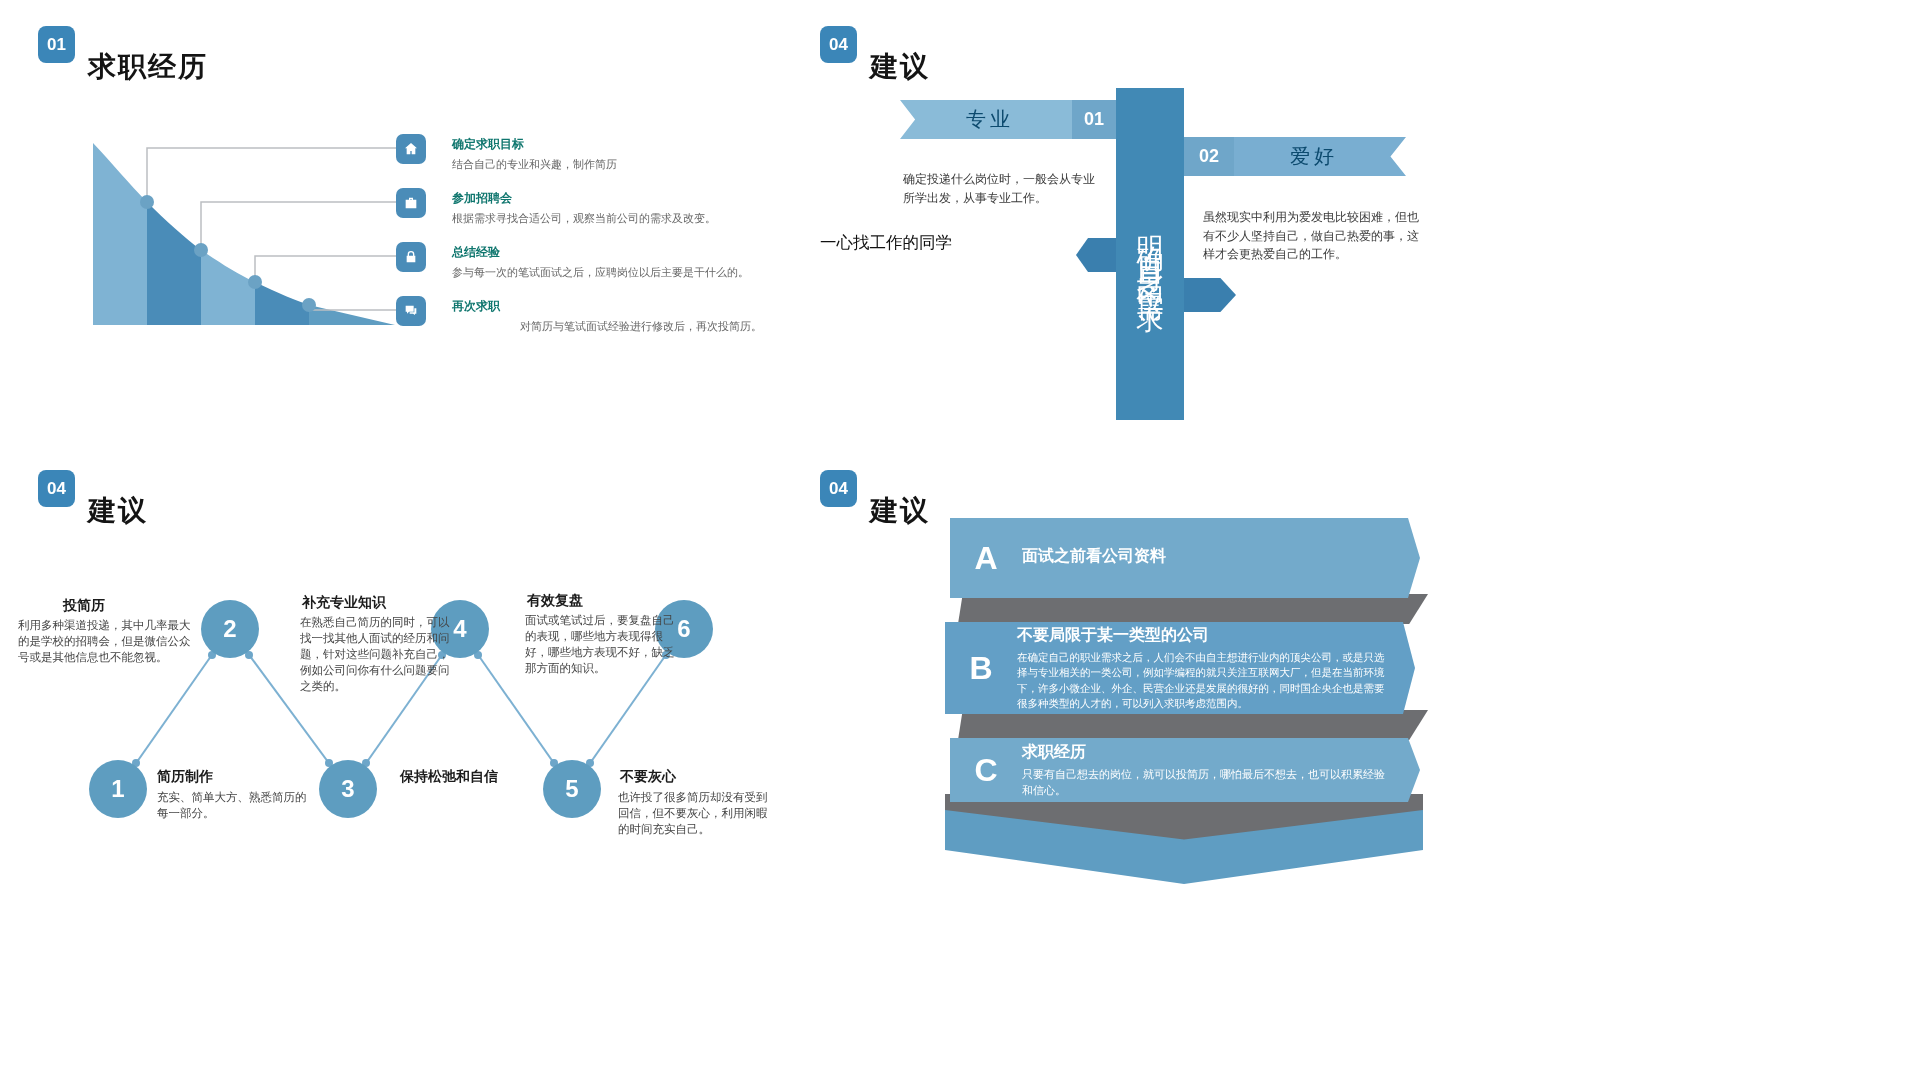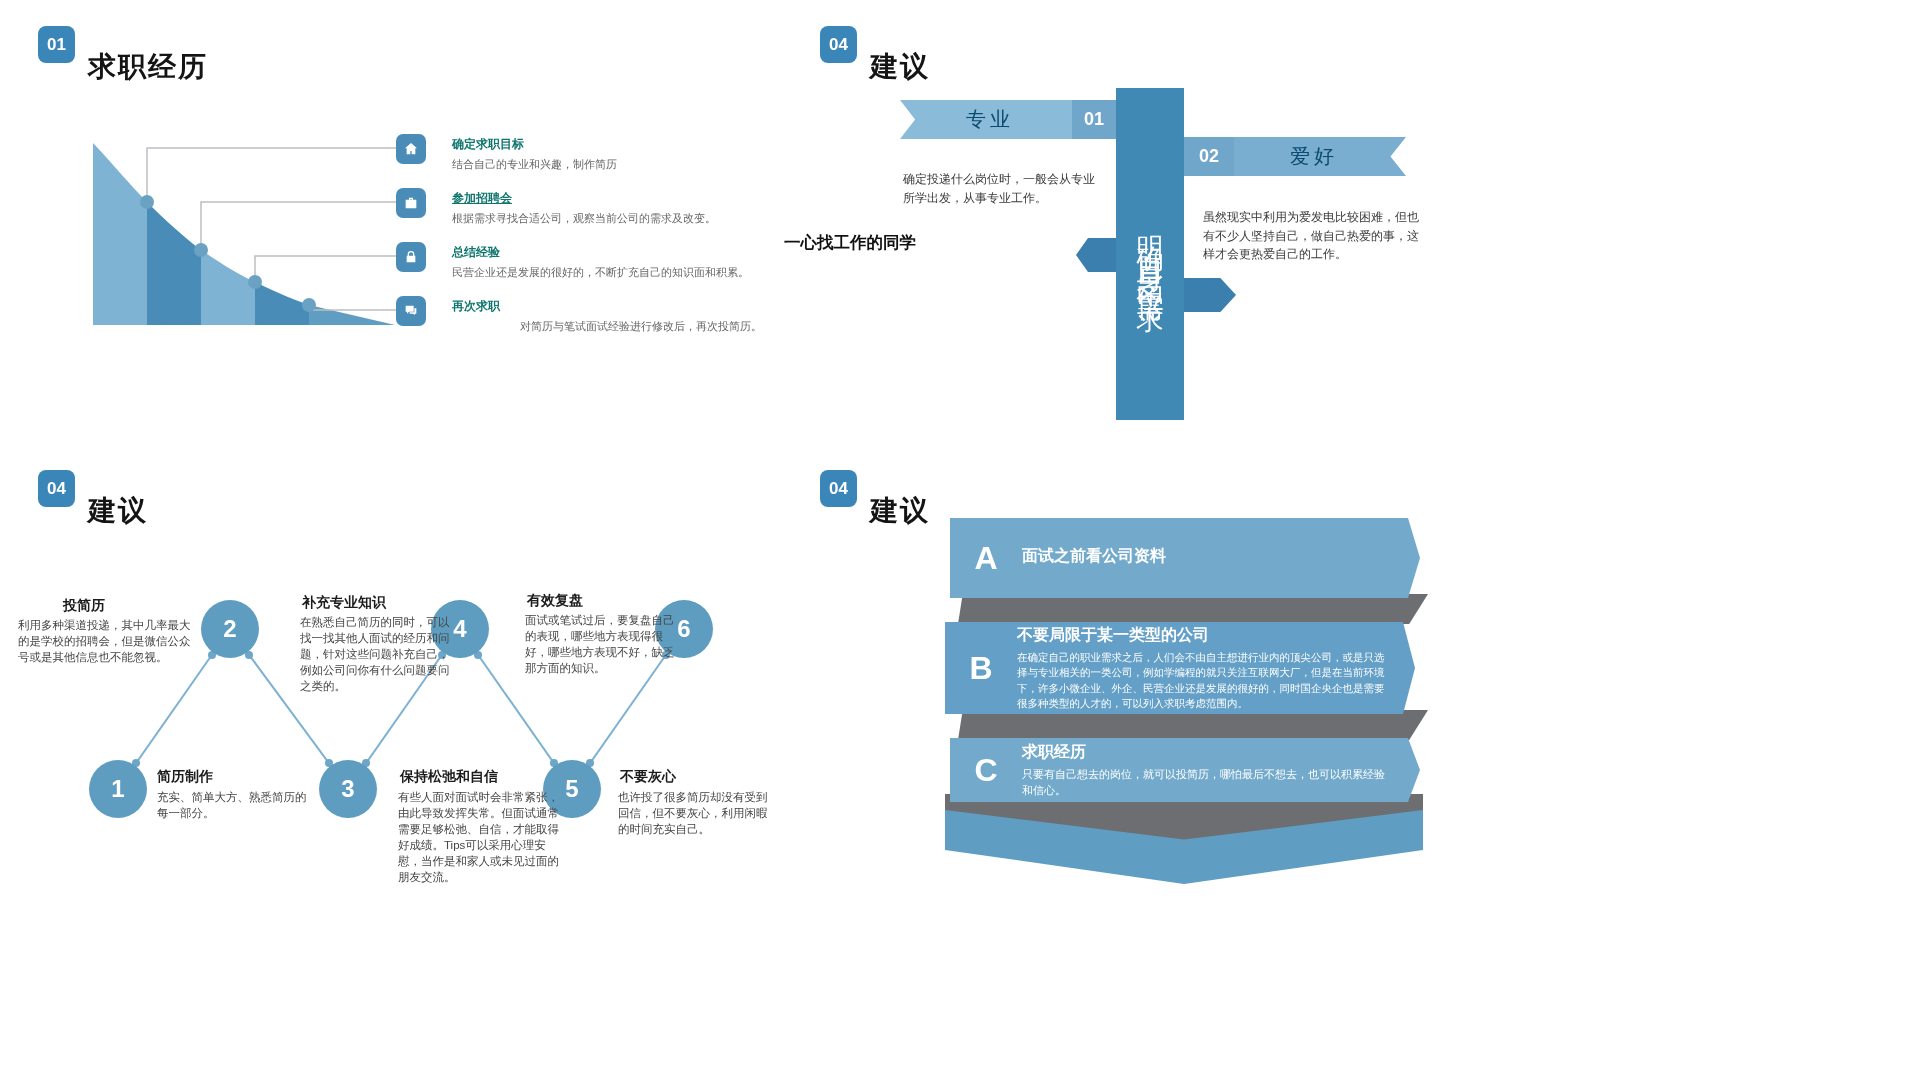--- a/index.html
+++ b/index.html
@@ -55,30 +55,30 @@
       </svg>
   </div>
   <div class="abs step-title" style="left:452px;top:136px;">确定求职目标</div>
   <div class="abs step-desc" style="left:452px;top:157px;width:310px;">结合自己的专业和兴趣，制作简历</div>
 
   <div class="abs icon-tile" style="left:396px;top:188px;">
     <svg width="16" height="16" viewBox="0 0 24 24" fill="#fff">
         <path d="M9 4h6v3h5v13H4V7h5V4zm2 2v1h2V6h-2zM4 11h16v2H4z"></path>
       </svg>
   </div>
-  <div class="abs step-title" style="left:452px;top:190px;text-decoration:underline;">参加招聘会</div>
+  <div class="abs step-title" style="left:452px;top:190px;">参加招聘会</div>
   <div class="abs step-desc" style="left:452px;top:211px;width:310px;">根据需求寻找合适公司，观察当前公司的需求及改变。</div>
 
   <div class="abs icon-tile" style="left:396px;top:242px;">
     <svg width="16" height="16" viewBox="0 0 24 24" fill="#fff">
         <path d="M7 10V8a5 5 0 0 1 10 0v2h1.5v10h-13V10H7zm2 0h6V8a3 3 0 0 0-6 0v2z"></path>
       </svg>
   </div>
   <div class="abs step-title" style="left:452px;top:244px;">总结经验</div>
-  <div class="abs step-desc" style="left:452px;top:265px;width:310px;">民营企业还是发展的很好的，不断扩充自己的知识面和积累。</div>
+  <div class="abs step-desc" style="left:452px;top:265px;width:310px;">参与每一次的笔试面试之后，应聘岗位以后主要是干什么的。</div>
 
   <div class="abs icon-tile" style="left:396px;top:296px;">
     <svg width="16" height="16" viewBox="0 0 24 24" fill="#fff">
         <path d="M4 4h12v9H9l-3 3v-3H4z"></path>
         <path d="M17 8h3v8h-2v2l-3-2h-5v-2h7z"></path>
       </svg>
   </div>
   <div class="abs step-title" style="left:452px;top:298px;">再次求职</div>
   <div class="abs step-desc" style="left:452px;top:319px;width:310px;text-align:right;">对简历与笔试面试经验进行修改后，再次投简历。</div>
 
@@ -96,21 +96,21 @@
 
   <div class="abs" style="left:1184px;top:137px;width:222px;height:39px;background:#79aed1;clip-path:polygon(0 0,100% 0,93% 50%,100% 100%,0 100%);">
     <div class="ribbon-label" style="position:absolute;left:70px;top:0;width:120px;height:39px;display:flex;align-items:center;justify-content:center;">爱好</div>
   </div>
   <div class="abs ribbon-num" style="left:1184px;top:137px;width:50px;height:39px;background:#6fa6c9;display:flex;align-items:center;justify-content:center;">02</div>
 
   <div class="abs" style="left:1076px;top:238px;width:40px;height:34px;background:#3a7fae;clip-path:polygon(100% 0,100% 100%,30% 100%,0 50%,30% 0);"></div>
   <div class="abs" style="left:1184px;top:278px;width:52px;height:34px;background:#3a7fae;clip-path:polygon(0 0,70% 0,100% 50%,70% 100%,0 100%);"></div>
 
   <div class="abs body-text" style="left:903px;top:170px;width:202px;">确定投递什么岗位时，一般会从专业所学出发，从事专业工作。</div>
-  <div class="abs note-text" style="left:784px;top:232px;font-weight:bold;">一心找工作的同学</div>
+  <div class="abs note-text" style="left:820px;top:232px;">一心找工作的同学</div>
   <div class="abs body-text" style="left:1203px;top:208px;width:220px;">虽然现实中利用为爱发电比较困难，但也有不少人坚持自己，做自己热爱的事，这样才会更热爱自己的工作。</div>
 
   <div class="abs badge" style="left:38px;top:470px;">04</div>
   <div class="abs slide-title" style="left:88px;top:472px;">建议</div>
 
   <svg class="abs" style="left:0;top:455px;" width="780" height="430">
     <line x1="118" y1="334" x2="230" y2="174" stroke="#7db1d2" stroke-width="2"></line>
     <line x1="230" y1="174" x2="348" y2="334" stroke="#7db1d2" stroke-width="2"></line>
     <line x1="348" y1="334" x2="460" y2="174" stroke="#7db1d2" stroke-width="2"></line>
     <line x1="460" y1="174" x2="572" y2="334" stroke="#7db1d2" stroke-width="2"></line>
@@ -140,21 +140,20 @@
   <div class="abs zz-title" style="left:302px;top:594px;">补充专业知识</div>
   <div class="abs zz-desc" style="left:300px;top:614px;width:160px;">在熟悉自己简历的同时，可以找一找其他人面试的经历和问题，针对这些问题补充自己，例如公司问你有什么问题要问之类的。</div>
 
   <div class="abs zz-title" style="left:527px;top:592px;">有效复盘</div>
   <div class="abs zz-desc" style="left:525px;top:612px;width:155px;">面试或笔试过后，要复盘自己的表现，哪些地方表现得很好，哪些地方表现不好，缺乏那方面的知识。</div>
 
   <div class="abs zz-title" style="left:157px;top:768px;">简历制作</div>
   <div class="abs zz-desc" style="left:157px;top:789px;width:150px;">充实、简单大方、熟悉简历的每一部分。</div>
 
   <div class="abs zz-title" style="left:400px;top:768px;">保持松弛和自信</div>
-  <div class="abs zz-desc" style="left:398px;top:789px;width:162px;">有些人面对面试时会非常紧张，由此导致发挥失常。但面试通常需要足够松弛、自信，才能取得好成绩。Tips可以采用心理安慰，当作是和家人或未见过面的朋友交流。</div>
 
   <div class="abs zz-title" style="left:620px;top:768px;">不要灰心</div>
   <div class="abs zz-desc" style="left:618px;top:789px;width:152px;">也许投了很多简历却没有受到回信，但不要灰心，利用闲暇的时间充实自己。</div>
 
   <div class="abs badge" style="left:820px;top:470px;">04</div>
   <div class="abs slide-title" style="left:870px;top:472px;">建议</div>
 
   <div class="abs gray-strip" style="left:958px;top:594px;width:470px;height:30px;clip-path:polygon(1% 0,100% 0,96% 100%,0 100%);"></div>
   <div class="abs gray-strip" style="left:958px;top:710px;width:470px;height:30px;clip-path:polygon(1% 0,100% 0,96% 100%,0 100%);"></div>
   <div class="abs gray-strip" style="left:945px;top:794px;width:478px;height:58px;clip-path:polygon(0 0,100% 0,100% 42%,50% 100%,0 42%);"></div>

